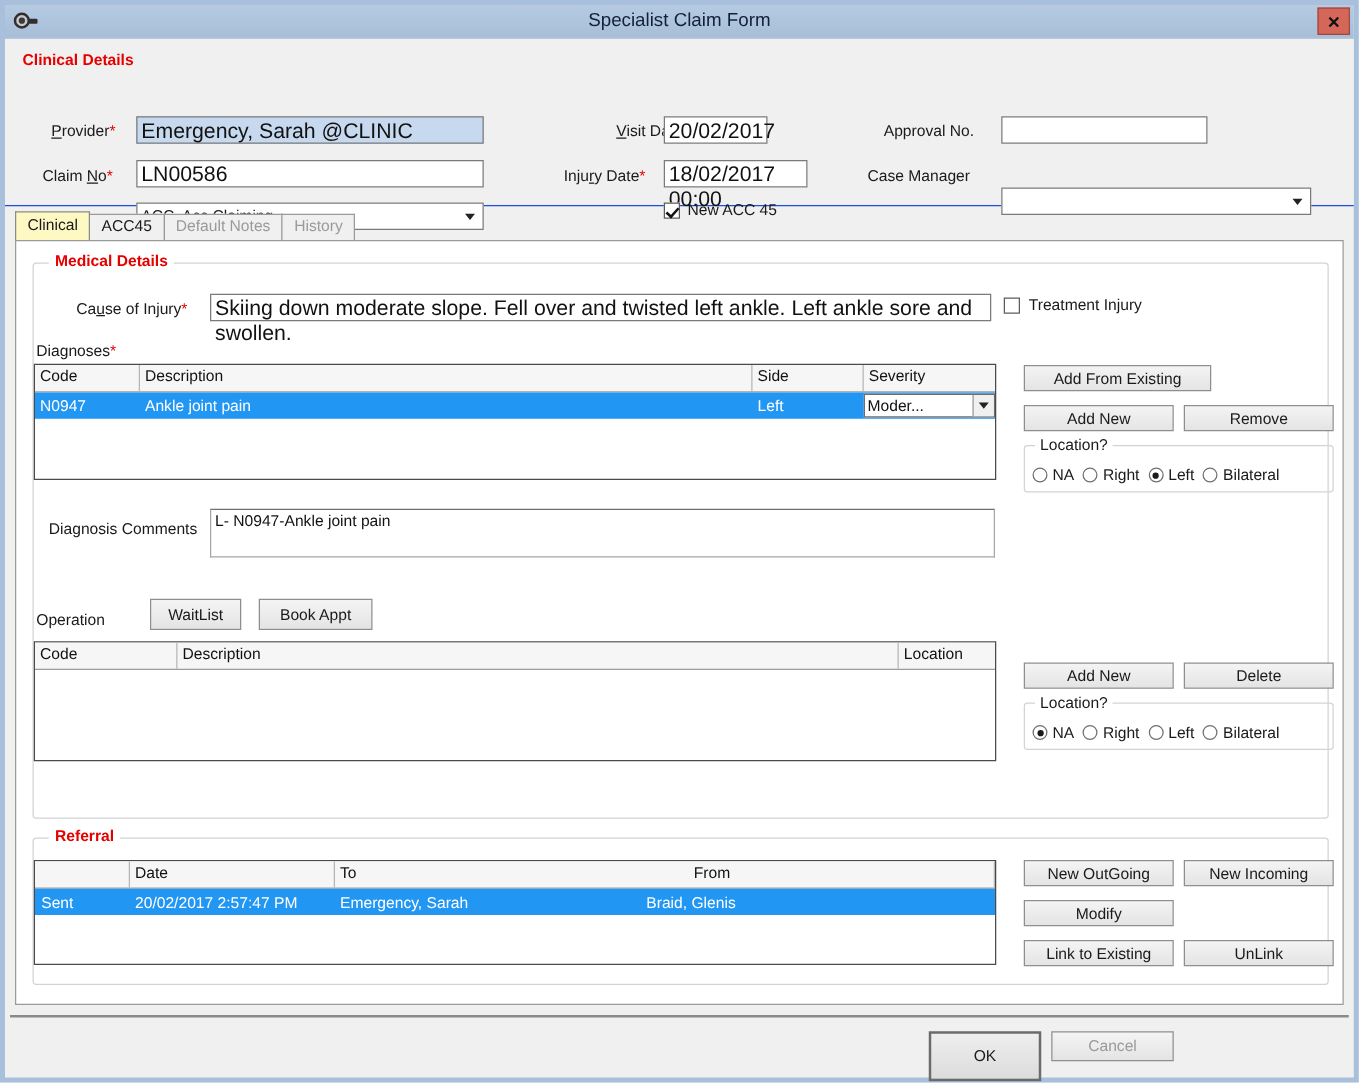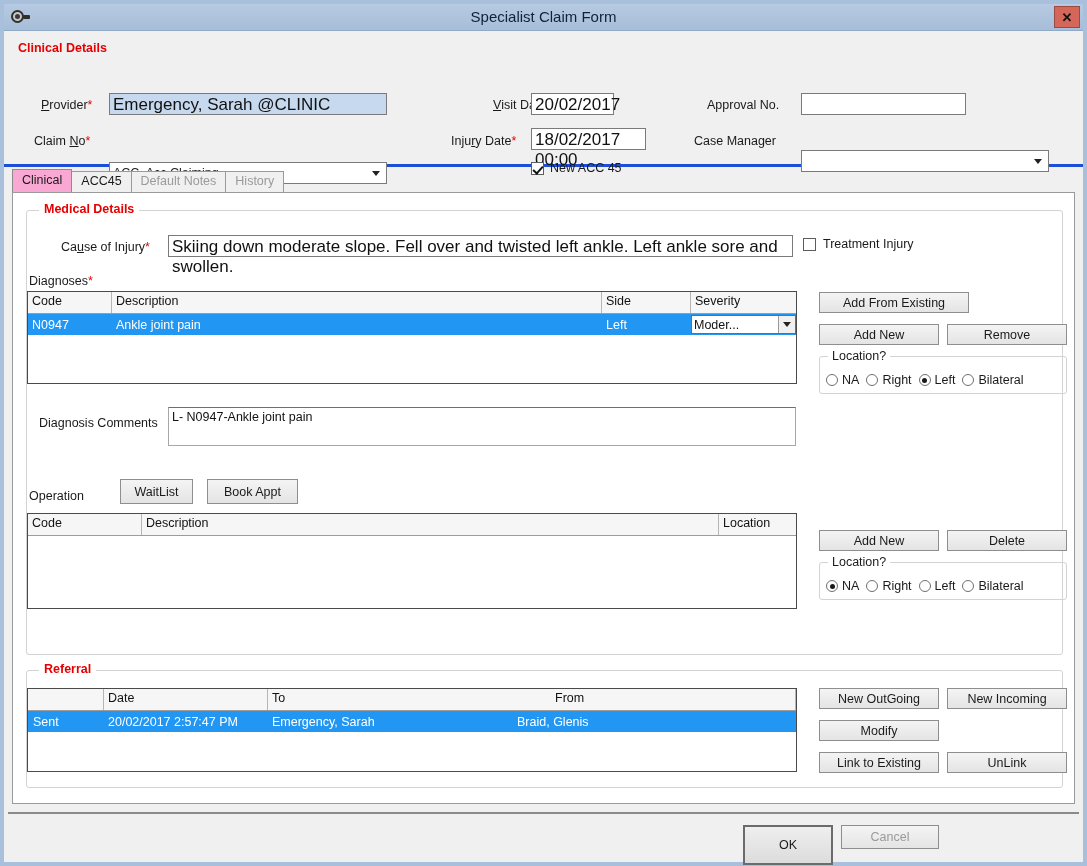--- a/index.html
+++ b/index.html
@@ -58,21 +58,21 @@
     border:1px solid #9c4a40;
     color:#111;font-weight:bold;font-size:13px;
     display:flex;align-items:center;justify-content:center;
     cursor:pointer;flex:0 0 auto;
   }
   
   .header-area{
     position:relative;
     height:133px;
     background:#f0f0f0;
-    border-bottom:3px solid #1d4ed8;
+    border-bottom:1px solid #1d4ed8;
   }
   .legend-red{
     color:#e60000;font-weight:bold;font-size:12.5px;
   }
   .abs{position:absolute;}
   .lbl{font-size:12.5px;color:#1a1a1a;white-space:nowrap;}
   .lbl .u{text-decoration:underline;}
   .req{color:#e60000;}
   .tb{
     box-sizing:border-box;
@@ -131,21 +131,21 @@
     font-size:12.5px;
     border:1px solid #9a9a9a;
     border-bottom:none;
     background:#f0f0f0;
     color:#1a1a1a;
     margin-right:-1px;
     cursor:pointer;
     position:relative;
   }
   .tab.active{
-    background:#f9a8d4;
+    background:#fef9c3;
     height:23px;line-height:21px;
     z-index:3;
     border-color:#8c8c8c;
   }
   .tab.disabled{color:#9a9a9a;}
   
   .tabpage{
     position:absolute;left:8px;top:188px;
     width:1063px;height:612px;
     box-sizing:border-box;
@@ -305,20 +305,21 @@
     <div class="abs legend-red" style="left:14px;top:10px;">Clinical Details</div>
 
     <div class="abs lbl" style="left:37px;top:67px;">
       <span class="u">P</span>rovider<span class="req">*</span>
     </div>
     <div class="abs tb hl" style="left:105px;top:62px;width:278px;line-height:20px;">Emergency, Sarah @CLINIC</div>
 
     <div class="abs lbl" style="left:30px;top:103px;">
       Claim <span class="u">N</span>o<span class="req">*</span>
     </div>
+    <div class="abs tb" style="left:105px;top:97px;width:278px;line-height:20px;">LN00586</div>
 
     <div class="abs lbl" style="left:27px;top:138px;">
       <span class="u">S</span>ubsidiser<span class="req">*</span>
     </div>
     <div class="abs combo" style="left:105px;top:131px;width:278px;">
       <span>ACC, Acc Claiming</span>
       <span class="caret"></span>
     </div>
 
     <div class="abs lbl" style="left:453px;top:67px;margin-left:36px;">

